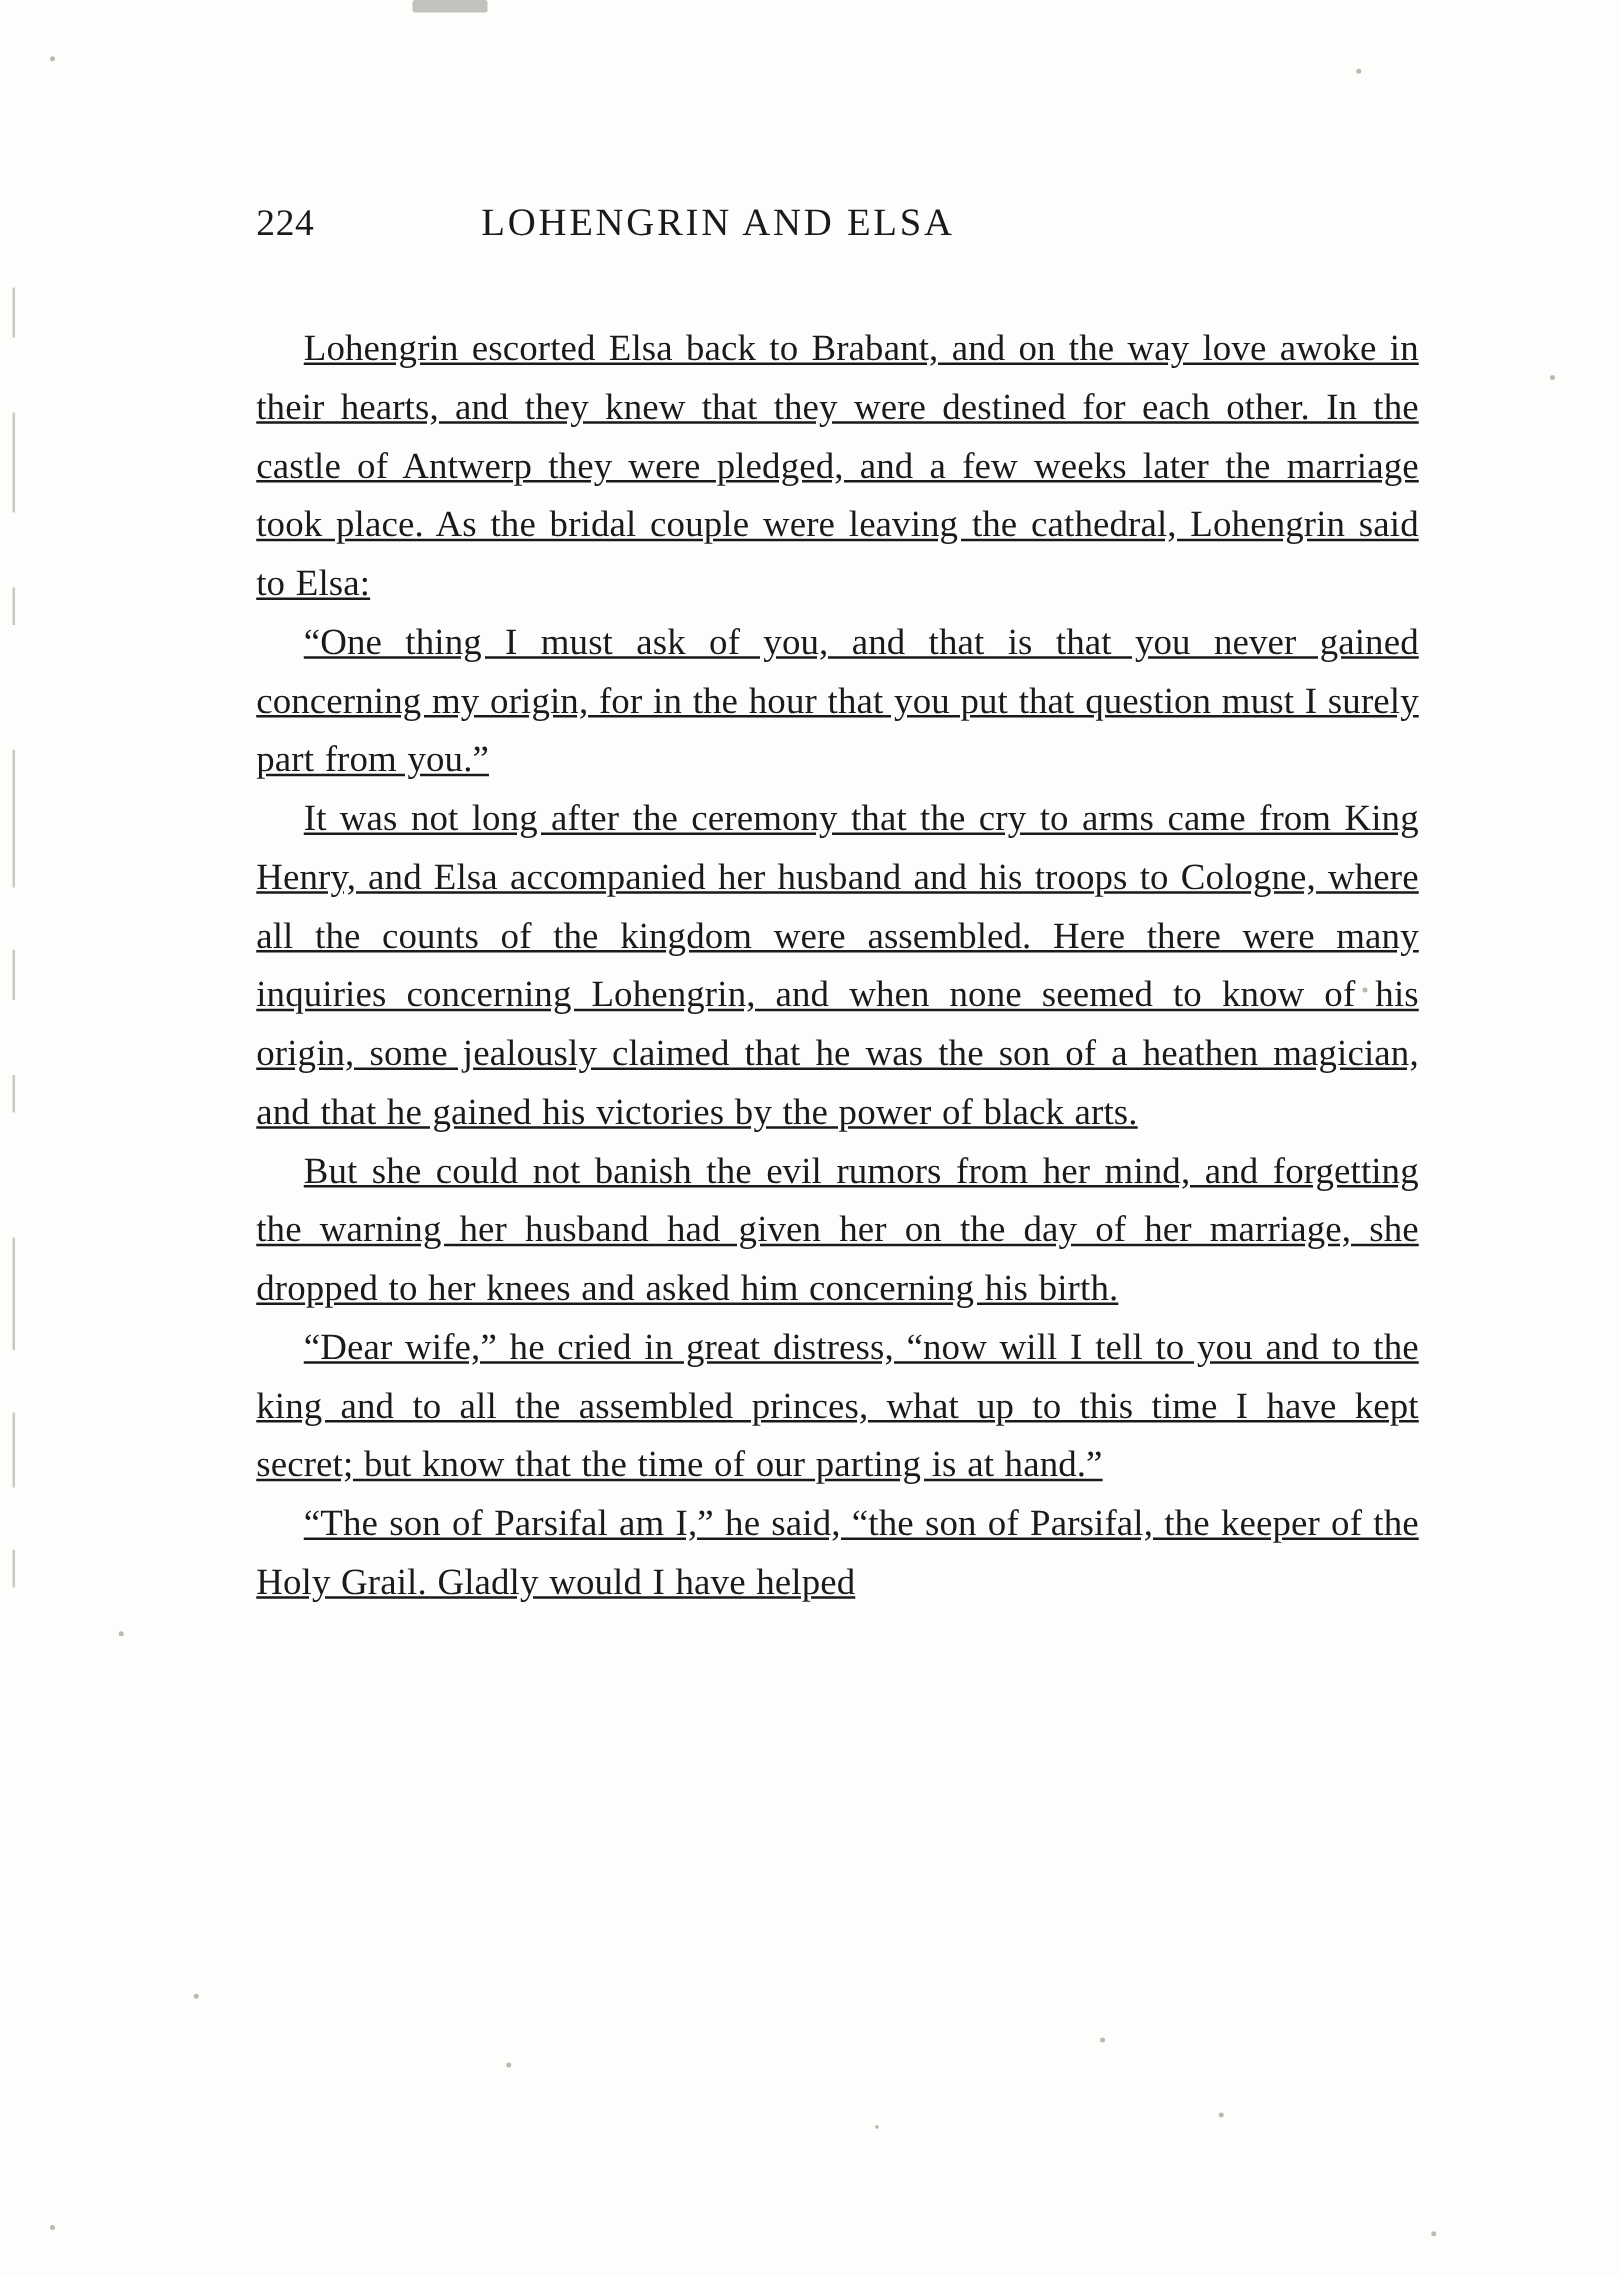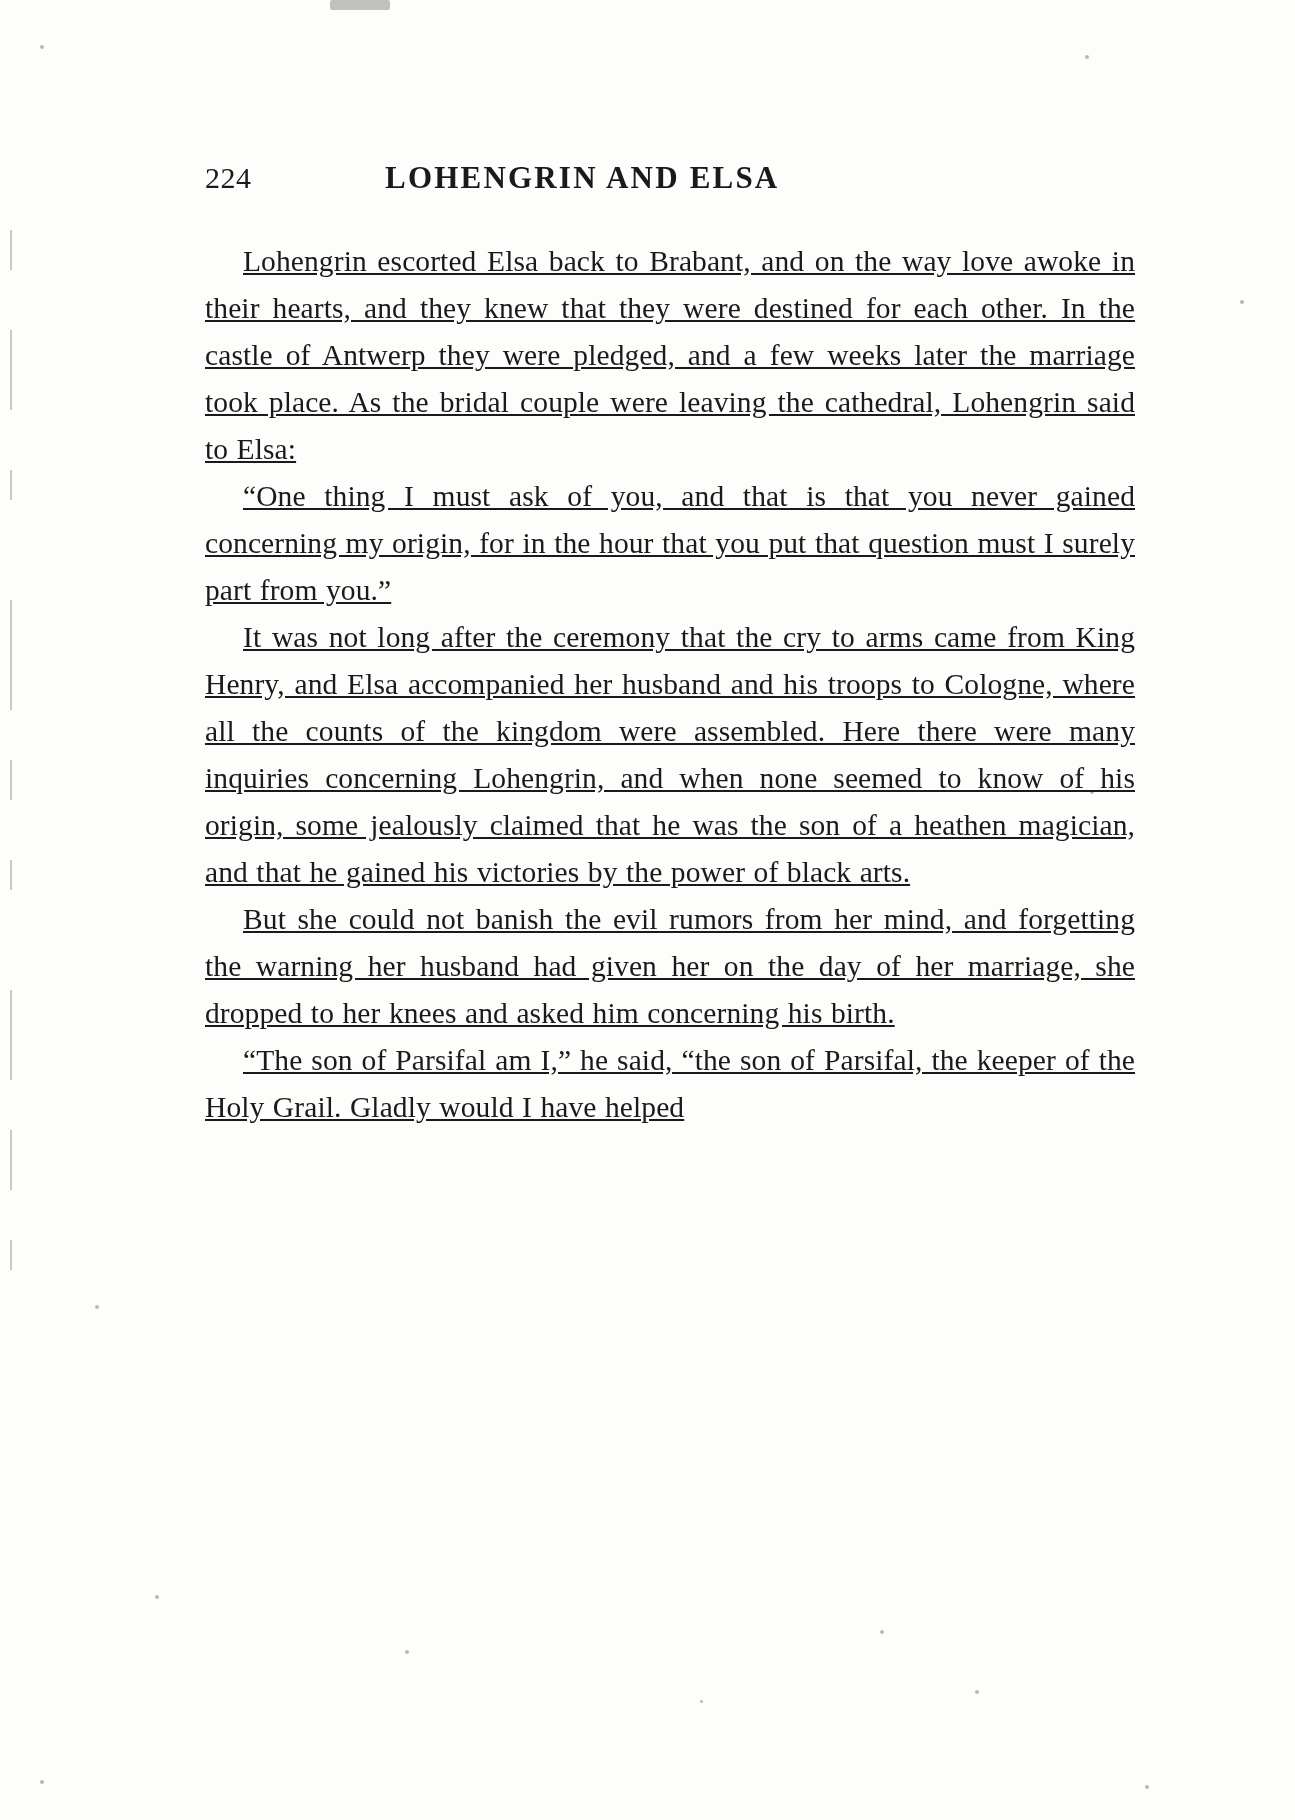--- a/index.html
+++ b/index.html
@@ -45,34 +45,33 @@
   }
   .content {
     position: absolute;
     left: 205px;
     top: 160px;
     width: 930px;
   }
   .header-row {
     display: flex;
     align-items: baseline;
-    margin-bottom: 42px;
+    margin-bottom: 60px;
   }
   .folio {
     font-size: 30px;
     letter-spacing: 0.5px;
     width: 180px;
   }
   .running-head {
     font-size: 31px;
     letter-spacing: 2.2px;
     flex: 1;
     text-align: left;
     padding-left: 0px;
-    font-weight: bold;
   }
   .body-text p {
     margin: 0;
     font-size: 29.5px;
     line-height: 47px;
     text-align: justify;
     text-indent: 38px;
     letter-spacing: 0.1px;
     word-spacing: 1px;
     text-decoration: underline;
@@ -116,17 +115,18 @@
     <div class="header-row">
       <div class="folio">224</div>
       <div class="running-head">LOHENGRIN AND ELSA</div>
     </div>
 
     <div class="body-text">
       <p>Lohengrin escorted Elsa back to Brabant, and on the way love awoke in their hearts, and they knew that they were destined for each other.  In the castle of Antwerp they were pledged, and a few weeks later the marriage took place.  As the bridal couple were leaving the cathedral, Lohengrin said to Elsa:</p>
       <p>“One thing I must ask of you, and that is that you never gained concerning my origin, for in the hour that you put that question must I surely part from you.”</p>
       <p>It was not long after the ceremony that the cry to arms came from King Henry, and Elsa accompanied her husband and his troops to Cologne, where all the counts of the kingdom were assembled.  Here there were many inquiries concerning Lohengrin, and when none seemed to know of his origin, some jealously claimed that he was the son of a heathen magician, and that he gained his victories by the power of black arts.</p>
       <p>But she could not banish the evil rumors from her mind, and forgetting the warning her husband had given her on the day of her marriage, she dropped to her knees and asked him concerning his birth.</p>
+      <p>“Dear wife,” he cried in great distress, “now will I tell to you and to the king and to all the assembled princes, what up to this time I have kept secret; but know that the time of our parting is at hand.”</p>
       <p>“The son of Parsifal am I,” he said, “the son of Parsifal, the keeper of the Holy Grail.  Gladly would I have helped</p>
     </div>
 
   </div>
 </div>
 
 </body></html>

